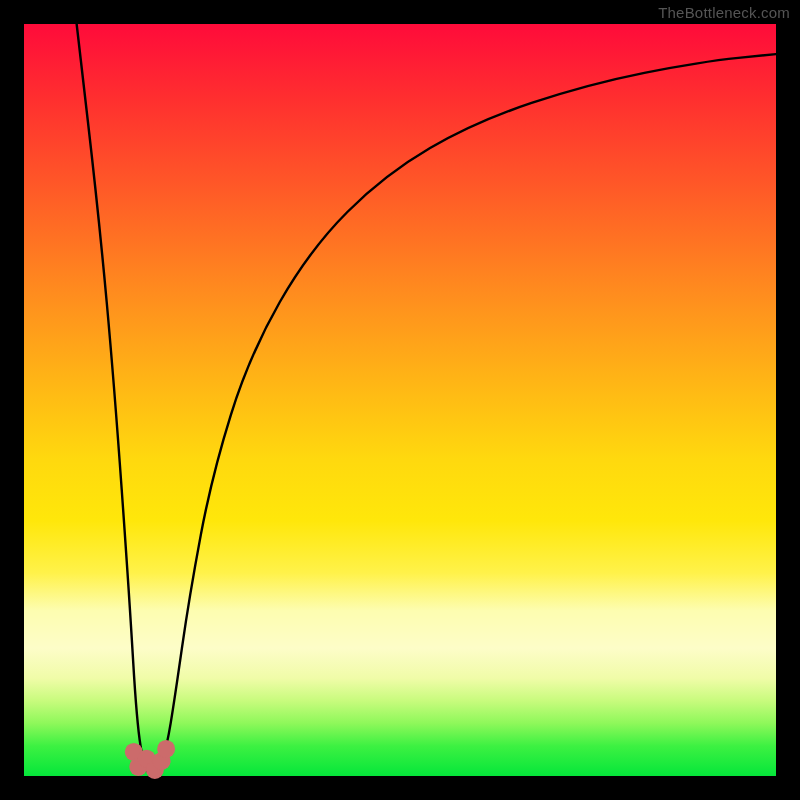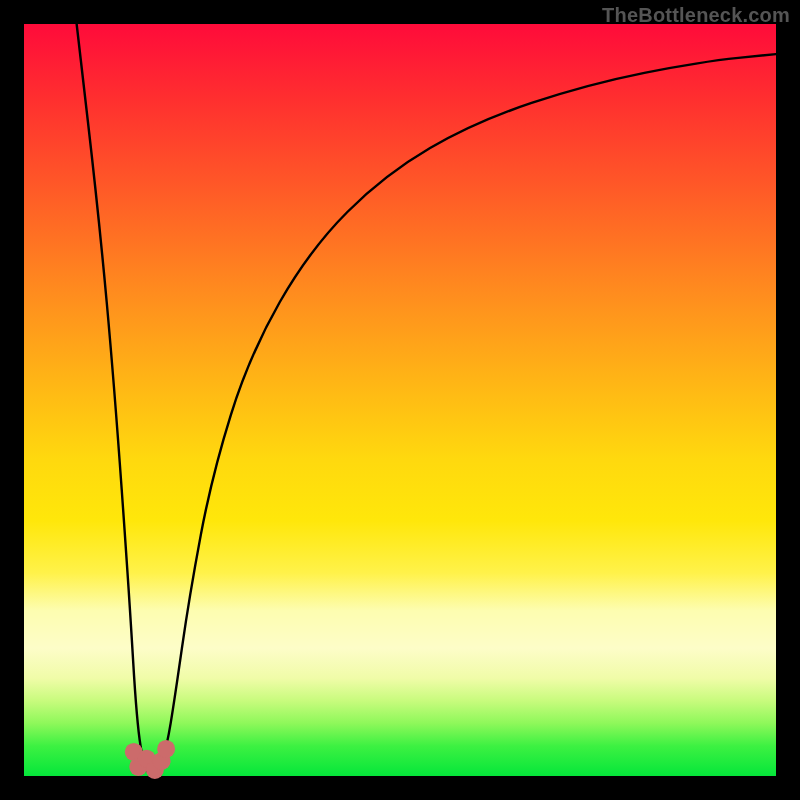--- a/index.html
+++ b/index.html
@@ -43,22 +43,22 @@
       #8ef85a 93%,
       #3df142 96%,
       #05e63a 100%
     );
   }
   .attribution {
     position: absolute;
     top: 4px;
     right: 10px;
     color: #555;
-    font-size: 20px;
-    font-weight: 700;
+    font-size: 15px;
+    font-weight: 400;
     letter-spacing: 0.2px;
     user-select: none;
   }
   svg.curve {
     position: absolute;
     left: 0;
     top: 0;
     width: 752px;
     height: 752px;
     overflow: visible;

